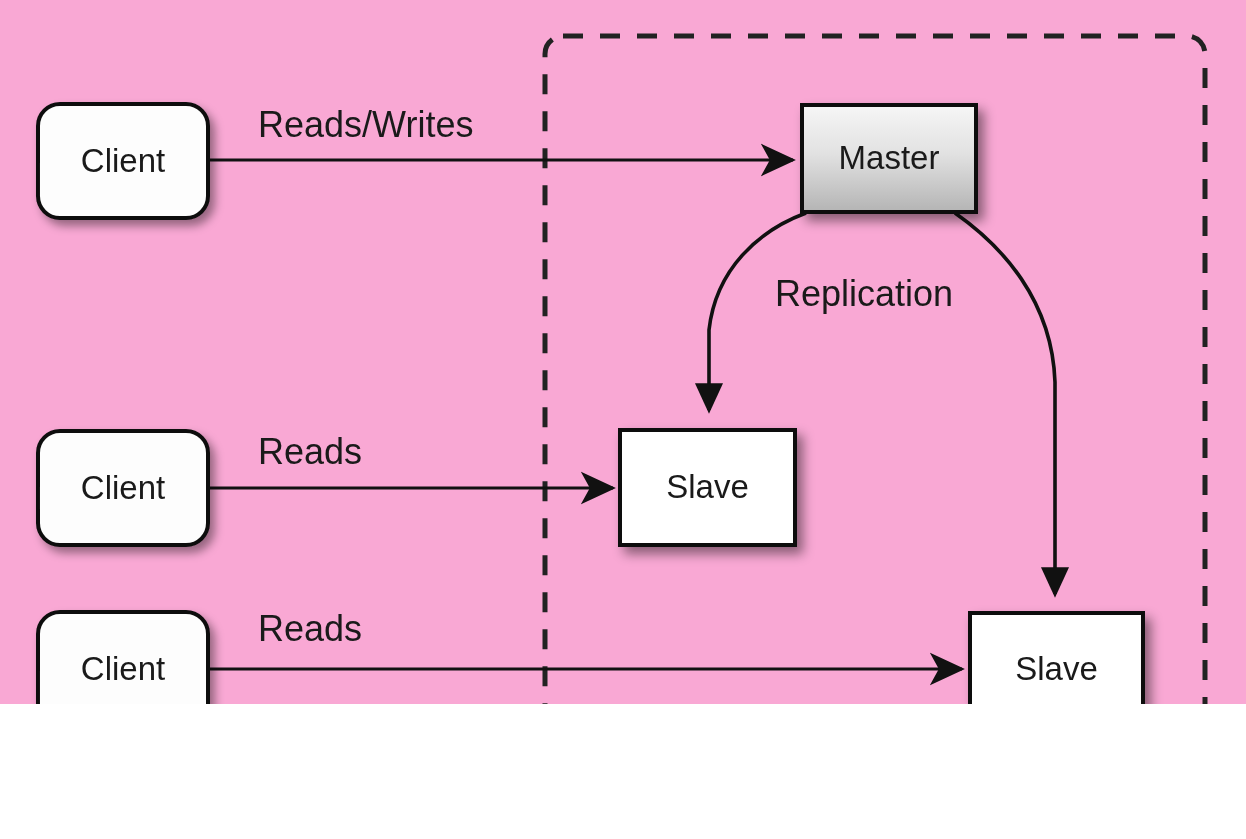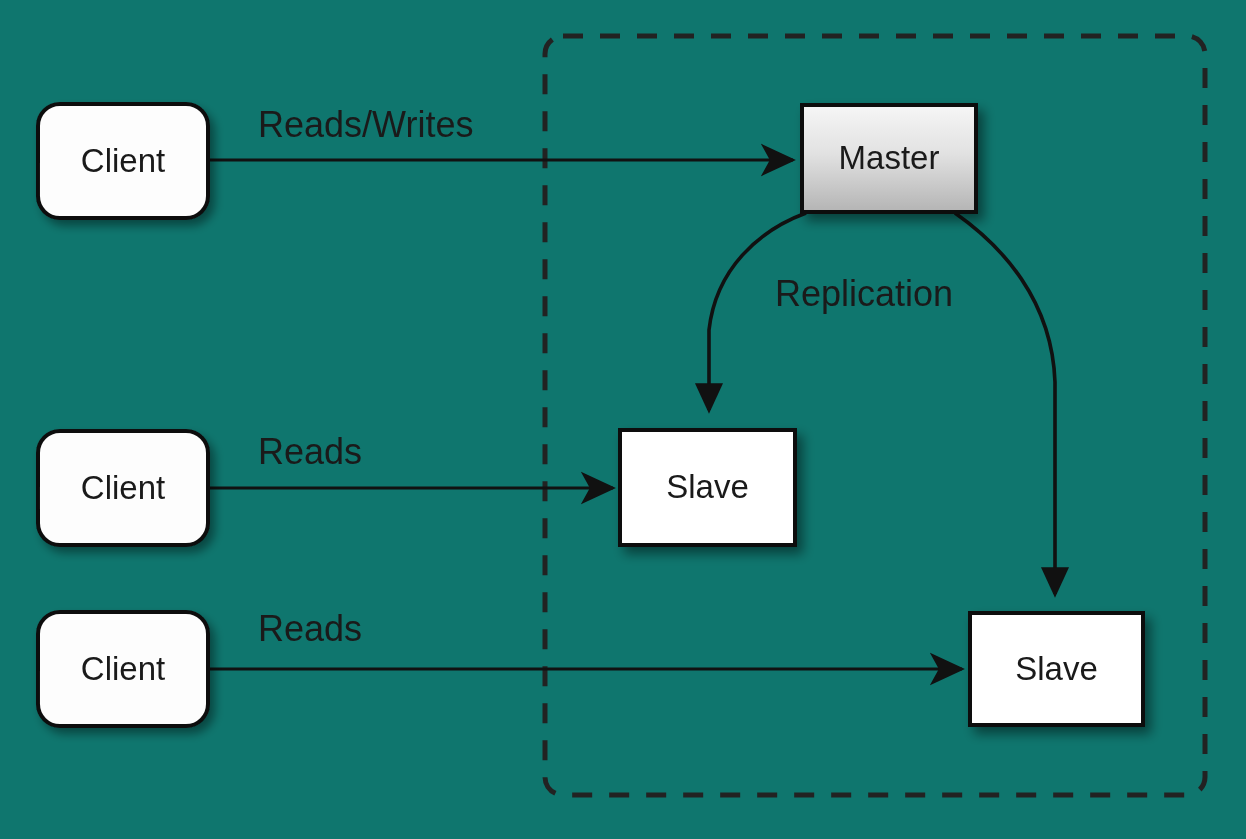--- a/index.html
+++ b/index.html
@@ -7,22 +7,22 @@
     margin: 0;
     padding: 0;
     background: #ffffff;
   }
   body {
     font-family: "Liberation Sans", sans-serif;
   }
   #diagram-root {
     position: relative;
     width: 1246px;
-    height: 839px;
-    background: #0f766e;
+    height: 704px;
+    background: #f9a8d4;
     overflow: hidden;
   }
   svg#diagram-svg {
     position: absolute;
     left: 0;
     top: 0;
     width: 1246px;
     height: 839px;
     display: block;
   }

